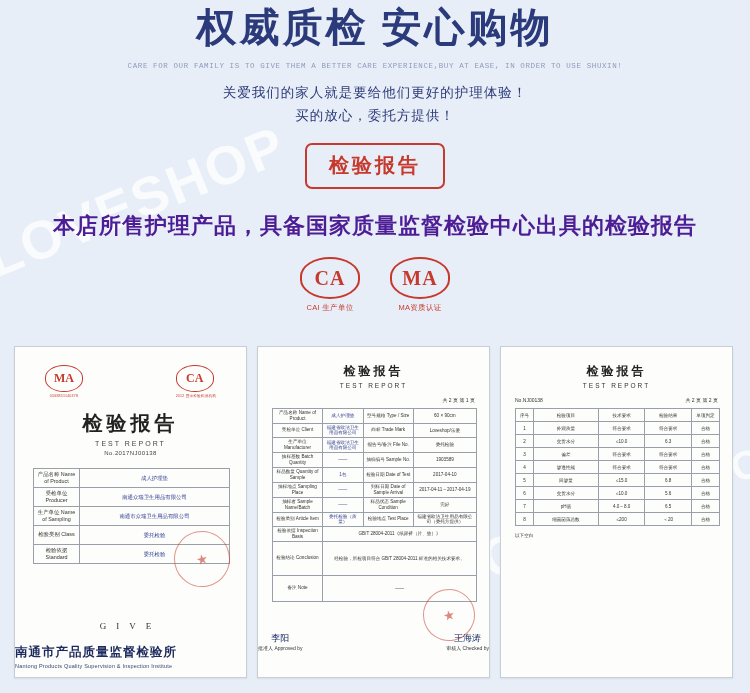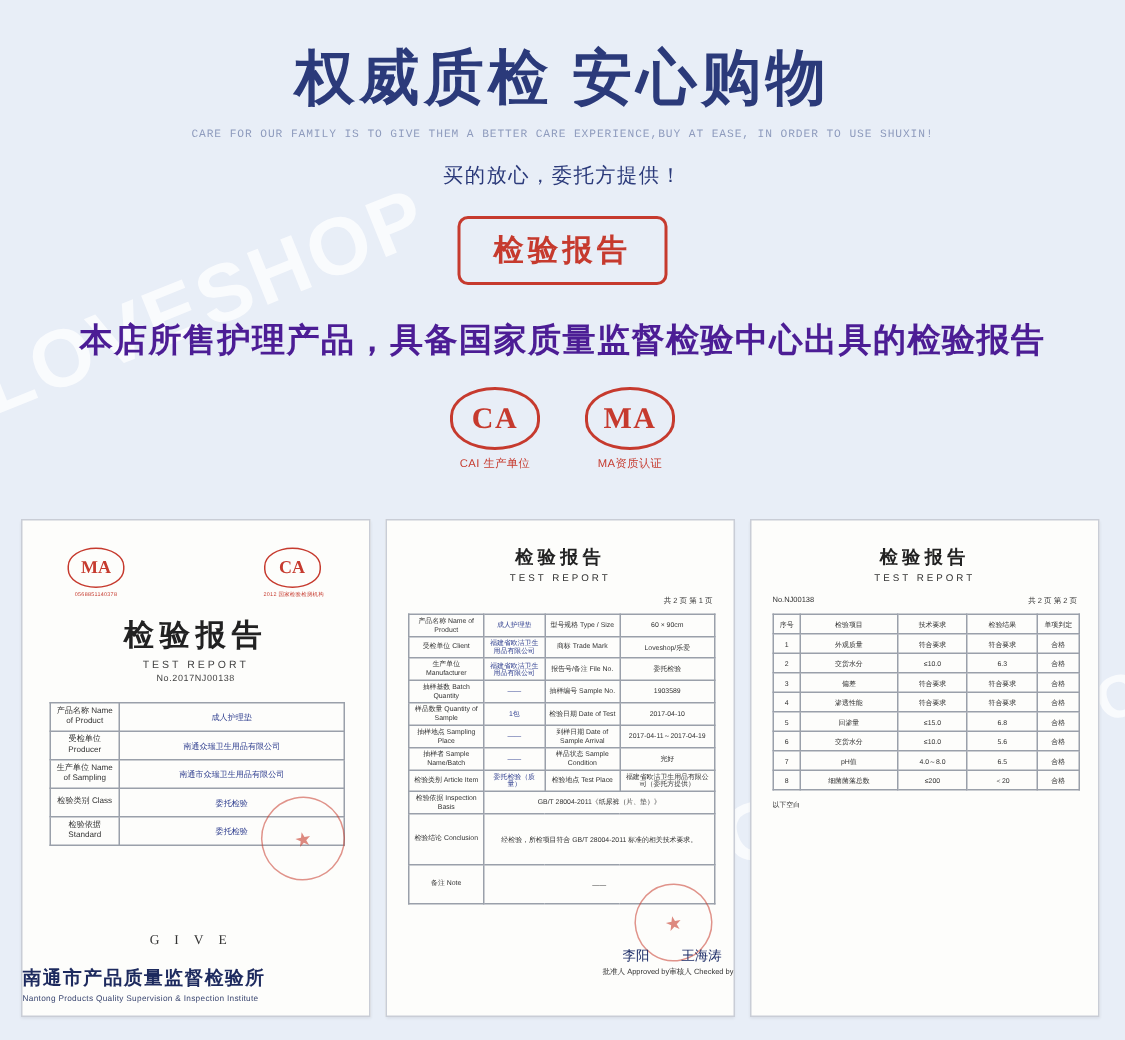--- a/index.html
+++ b/index.html
@@ -23,21 +23,21 @@
     pointer-events: none;
     user-select: none;
     white-space: nowrap;
     font-family: "Liberation Sans", sans-serif;
   }
   .wm1 { left: -22px;  top: 170px; font-size: 54px; }
   .wm2 { left: 255px;  top: 560px; font-size: 54px; }
   .wm3 { left: 560px;  top: 470px; font-size: 40px; }
 
   
-  .header { position: relative; padding-top: 24px; text-align: center; z-index: 3; }
+  .header { position: relative; text-align: center; z-index: 3; }
   .main-title {
     font-size: 40px;
     font-weight: bold;
     color: #2b3a7a;
     letter-spacing: 3px;
     font-family: "Liberation Serif", serif;
   }
   .sub-en {
     margin-top: 7px;
     font-size: 7.5px;
@@ -166,36 +166,37 @@
   .d-head-en { font-size: 6.5px; color: #333; letter-spacing: 2px; margin-top: 2px;}
   .d-meta { display:flex; justify-content: space-between; font-size: 5px; color: #333; padding: 8px 14px 0; }
   .d-table { margin: 5px 14px 0; border-collapse: collapse; width: 205px; }
   .d-table td { border: 1px solid #9aa0aa; font-size: 4.6px; color: #333; height: 14px; padding: 1px 2px; vertical-align: middle; }
   .d-table td.k { width: 50px; text-align: center; line-height: 1.3; }
   .d-table td.v { text-align: center; color: #2f3e8f; }
   .d-table td.vv { text-align: center; }
   .d3-table { width: 205px; }
   .d3-table td { height: 13px; }
   .d-note { font-size: 4.6px; color: #333; margin: 6px 14px 0; line-height: 1.6; }
-  .d2-sign { position: absolute; bottom: 26px; left: 0; right: 0; display: flex; justify-content: flex-end; font-size: 5px; color: #333; }
+  .d2-sign { position: absolute; bottom: 26px; left: 0; right: 0; display: flex; justify-content: space-between; font-size: 5px; color: #333; }
   .d2-sign-line { text-align: center; }
   .d2-sign-name { font-family: "Liberation Serif", serif; color: #1a2a66; font-size: 9px; }
   .d2-stamp { width: 52px; height: 52px; right: 14px; bottom: 36px; }
 </style>
 </head>
 <body>
 
 <div class="wm wm1">LOVESHOP</div>
 <div class="wm wm2">LOVESHOP</div>
 <div class="wm wm3">LOVESHOP</div>
 
 <div class="header">
   <div class="main-title">权威质检 安心购物</div>
   <div class="sub-en">CARE FOR OUR FAMILY IS TO GIVE THEM A BETTER CARE EXPERIENCE,BUY AT EASE, IN ORDER TO USE SHUXIN!</div>
   <div class="sub-cn">
+    <div>关爱我们的家人就是要给他们更好的护理体验！</div>
     <div>买的放心，委托方提供！</div>
   </div>
 </div>
 
 <div class="badge-wrap">
   <div class="badge">检验报告</div>
 </div>
 
 <div class="tagline">本店所售护理产品，具备国家质量监督检验中心出具的检验报告</div>
 

